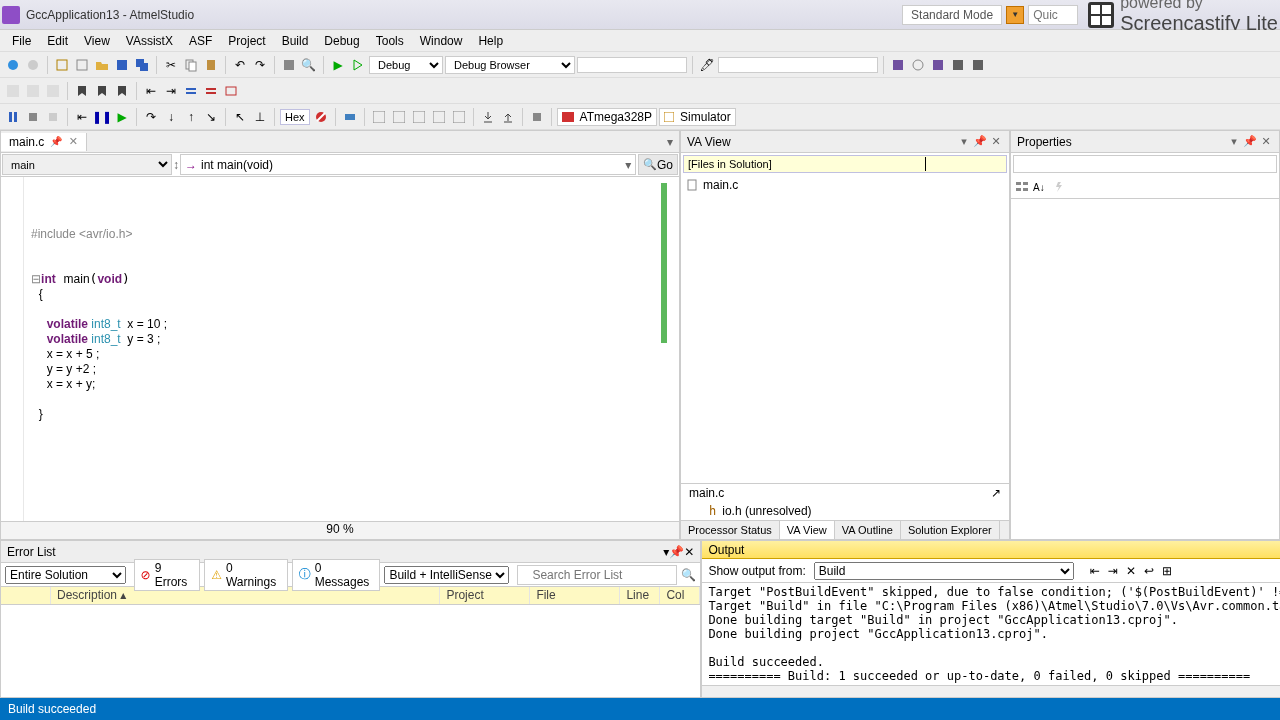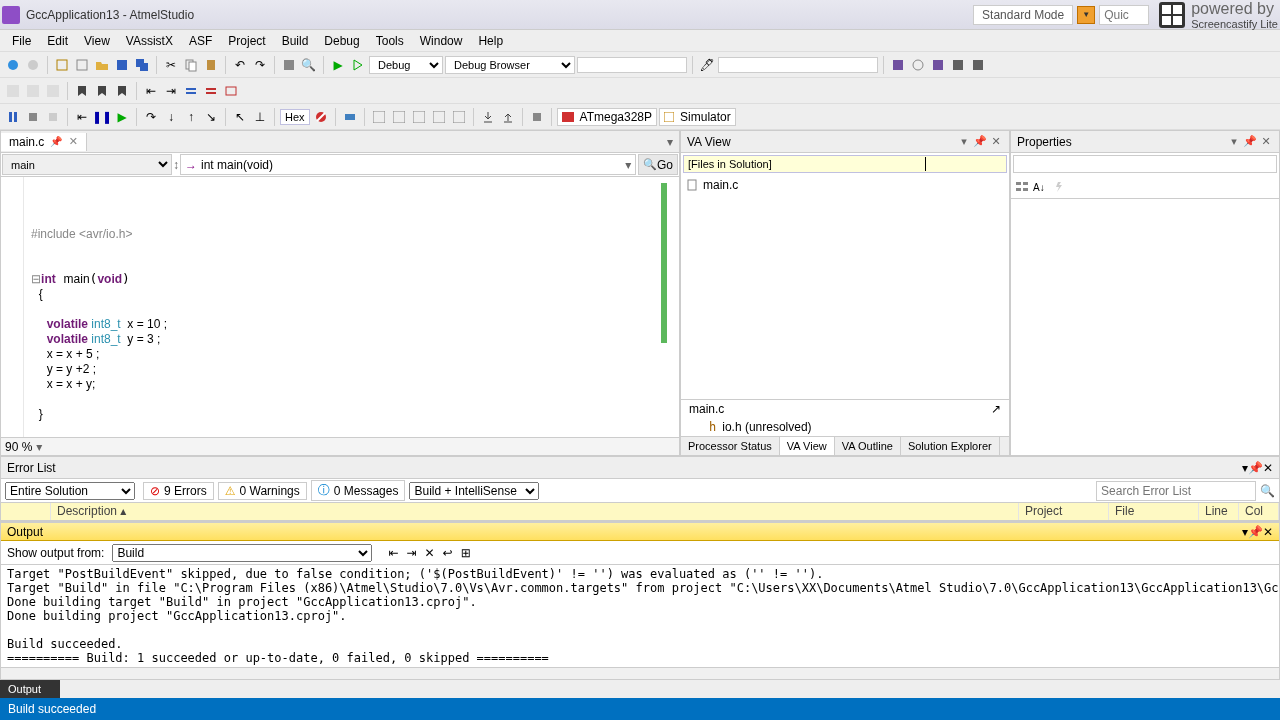--- a/index.html
+++ b/index.html
@@ -4,21 +4,21 @@
 <style>
 * { margin: 0; padding: 0; box-sizing: border-box; font-family: "Segoe UI", Tahoma, sans-serif; font-size: 12px; }
 body { width: 1280px; height: 720px; background: #eee; overflow: hidden; display: flex; flex-direction: column; }
 .titlebar { height: 30px; background: linear-gradient(#e8e8f0, #dcdce8); display: flex; align-items: center; padding: 0 2px; border-bottom: 1px solid #ccc; }
 .titlebar .vs-icon { width: 18px; height: 18px; background: #8e4ec6; border-radius: 2px; margin-right: 6px; }
 .titlebar .title { flex: 0 0 auto; color: #333; }
 .titlebar .spacer { flex: 1; }
 .titlebar .mode { background: #fff; border: 1px solid #ccc; padding: 2px 8px; margin-right: 4px; color: #555; }
 .titlebar .search-launch { width: 50px; border: 1px solid #ccc; background: #fff; padding: 2px 4px; color: #b91c1c; }
 .titlebar .watermark { display: flex; align-items: center; gap: 6px; margin-left: 10px; }
-.titlebar .watermark .wm-text { font-size: 11px; color: #444; }
+.titlebar .watermark .wm-text { font-size: 20px; color: #444; }
 .titlebar .wm-icon { width: 26px; height: 26px; background: #333; border-radius: 3px; display: grid; grid-template: 1fr 1fr / 1fr 1fr; gap: 2px; padding: 3px; }
 .titlebar .wm-icon span { background: #fff; }
 .mode-dropdown-btn { width: 18px; height: 18px; background: #f0a030; border: 1px solid #c07000; margin-right: 4px; display: flex; align-items: center; justify-content: center; font-size: 8px; color: #333; }
 .menubar { height: 22px; background: #eee; display: flex; align-items: center; padding: 0 4px; border-bottom: 1px solid #ddd; }
 .menubar .menu-item { padding: 2px 8px; cursor: pointer; }
 .toolbar { height: 26px; background: #eee; display: flex; align-items: center; padding: 0 4px; gap: 2px; border-bottom: 1px solid #ddd; }
 .toolbar .tb-btn { width: 18px; height: 18px; display: flex; align-items: center; justify-content: center; cursor: pointer; }
 .toolbar .sep { width: 1px; height: 18px; background: #ccc; margin: 0 3px; }
 .toolbar select, .toolbar input { font-size: 11px; border: 1px solid #ccc; padding: 1px 4px; background: #fff; }
 .toolbar .play { color: #0a0; }
@@ -34,38 +34,38 @@
 .nav-bar { height: 24px; display: flex; border-bottom: 1px solid #ccc; }
 .nav-bar select { flex: 0 0 170px; border: 1px solid #ccc; margin: 1px; font-size: 11px; padding: 1px 4px; }
 .nav-bar .nav-func { flex: 1; display: flex; align-items: center; border: 1px solid #ccc; margin: 1px; padding: 0 4px; gap: 4px; }
 .nav-bar .go { background: #e8e8e8; padding: 0 4px; border: 1px solid #ccc; margin: 1px; font-size: 11px; display: flex; align-items: center; }
 .code { flex: 1; position: relative; font-family: Consolas, monospace; font-size: 13px; padding: 4px 8px 4px 30px; white-space: pre; color: #000; overflow: hidden; }
 .code .gutter-line { position: absolute; left: 22px; top: 0; bottom: 0; width: 1px; background: #e8e8e8; }
 .code .kw { color: #701a75; font-weight: bold; }
 .code .type { color: #2b91af; }
 .code .gray { color: #888; }
 .code .green-bar { position: absolute; right: 12px; top: 6px; width: 6px; height: 160px; background: #5cb85c; }
-.zoom-bar { height: 18px; border-top: 1px solid #ccc; display: flex; align-items: center; font-size: 11px; padding: 0 4px; background: #f4f4f4; }
+.zoom-bar { height: 18px; border-top: 1px solid #ccc; display: flex; align-items: center; font-size: 11px; padding: 0 4px; background: #f4f4f4; flex-direction: column; }
 .right-panels { width: 600px; display: flex; }
 .va-view { flex: 0 0 330px; display: flex; flex-direction: column; border: 1px solid #ccc; background: #fff; }
 .panel-title { height: 22px; background: #eee; display: flex; align-items: center; padding: 0 6px; border-bottom: 1px solid #ccc; font-size: 12px; }
 .panel-title .t-spacer { flex: 1; }
 .panel-title .t-btn { width: 14px; height: 14px; margin-left: 2px; color: #666; font-size: 11px; cursor: pointer; text-align: center; }
 .va-filter { height: 18px; margin: 2px; border: 1px solid #c0c0e0; padding: 1px 4px; font-size: 11px; }
 .va-filter.active { background: #ffffd8; }
 .va-tree { flex: 1; padding: 2px 6px; font-size: 12px; }
 .va-tree .node { display: flex; align-items: center; gap: 4px; padding: 1px 0; }
 .va-bottom-list { border-top: 1px solid #ccc; }
 .va-bottom-list .row { padding: 2px 8px; font-size: 12px; display: flex; align-items: center; gap: 6px; }
 .va-bottom-tabs { display: flex; border-top: 1px solid #ccc; background: #eee; }
 .va-bottom-tabs .tab { padding: 3px 7px; font-size: 11px; border-right: 1px solid #ccc; cursor: pointer; }
 .va-bottom-tabs .tab.active { background: #fff; }
 .props { flex: 1; display: flex; flex-direction: column; border: 1px solid #ccc; background: #fff; }
 .props-toolbar { height: 24px; border-bottom: 1px solid #ccc; display: flex; align-items: center; padding: 0 4px; gap: 4px; }
-.bottom { display: flex; flex-direction: column; }
+.bottom { display: flex; flex-direction: row; }
 .errlist { border: 1px solid #ccc; background: #fff; }
 .errlist-head { height: 22px; background: #eee; display: flex; align-items: center; padding: 0 6px; border-bottom: 1px solid #ccc; }
 .errlist-filters { height: 24px; border-bottom: 1px solid #ccc; display: flex; align-items: center; padding: 0 4px; gap: 4px; }
 .err-pill { border: 1px solid #ccc; padding: 1px 6px; display: flex; align-items: center; gap: 4px; font-size: 11px; background: #fff; }
 .err-pill.err .dot { color: #d00; }
 .err-pill.warn .dot { color: #e0a000; }
 .err-pill.msg .dot { color: #0080d0; }
 .err-cols { height: 18px; display: flex; border-bottom: 1px solid #ccc; font-size: 11px; color: #444; background: #fef9c3; }
 .err-cols .col { padding: 1px 6px; border-right: 1px solid #e4e4e4; }
 .output { border: 1px solid #ccc; background: #fff; display: flex; flex-direction: column; }
@@ -508,21 +508,21 @@
       <div class="err-pill warn">
           <span class="dot">⚠</span>
           <span>0 Warnings</span>
         </div>
       <div class="err-pill msg">
           <span class="dot">ⓘ</span>
           <span>0 Messages</span>
         </div>
       <select style="width:130px"><option>Build + IntelliSense</option></select>
       <div style="flex:1"></div>
-      <input style="width: 160px; border: 1px solid rgb(204, 204, 204); padding: 2px 4px;" placeholder="Search Error List">
+      <input style="width: 160px; border: 1px solid rgb(204, 204, 204); padding: 2px 14px;" placeholder="Search Error List">
       <span>🔍</span>
     </div>
     <div class="err-cols">
       <div class="col" style="width:50px"></div>
       <div class="col" style="flex:1"><span>Description</span> ▴</div>
       <div class="col" style="width:90px">Project</div>
       <div class="col" style="width:90px">File</div>
       <div class="col" style="width:40px">Line</div>
       <div class="col" style="width:40px">Col</div>
     </div>

